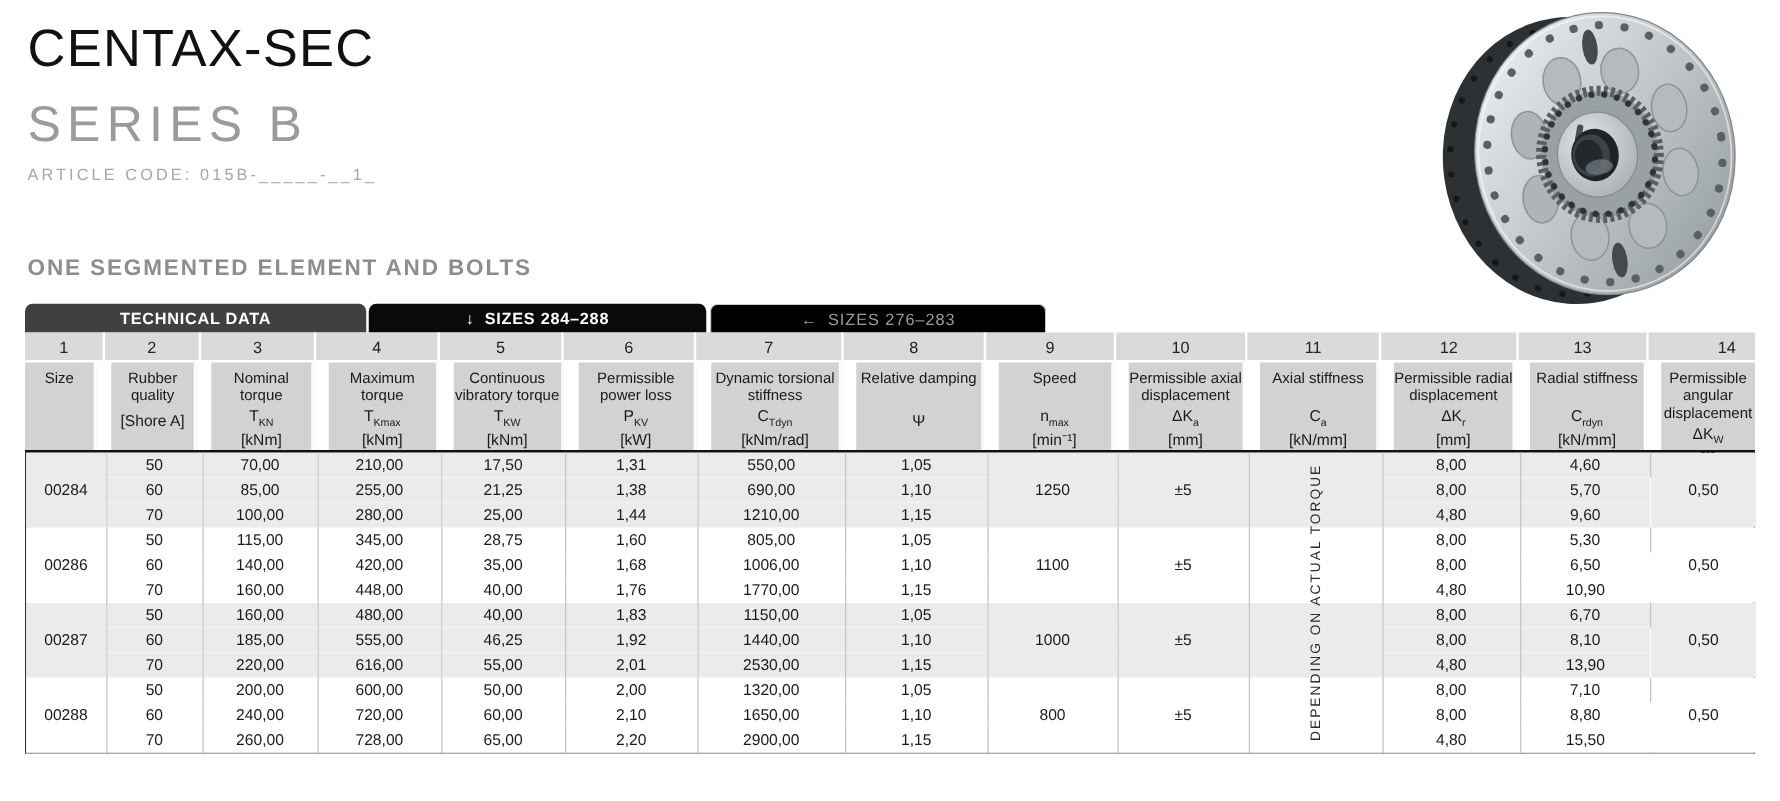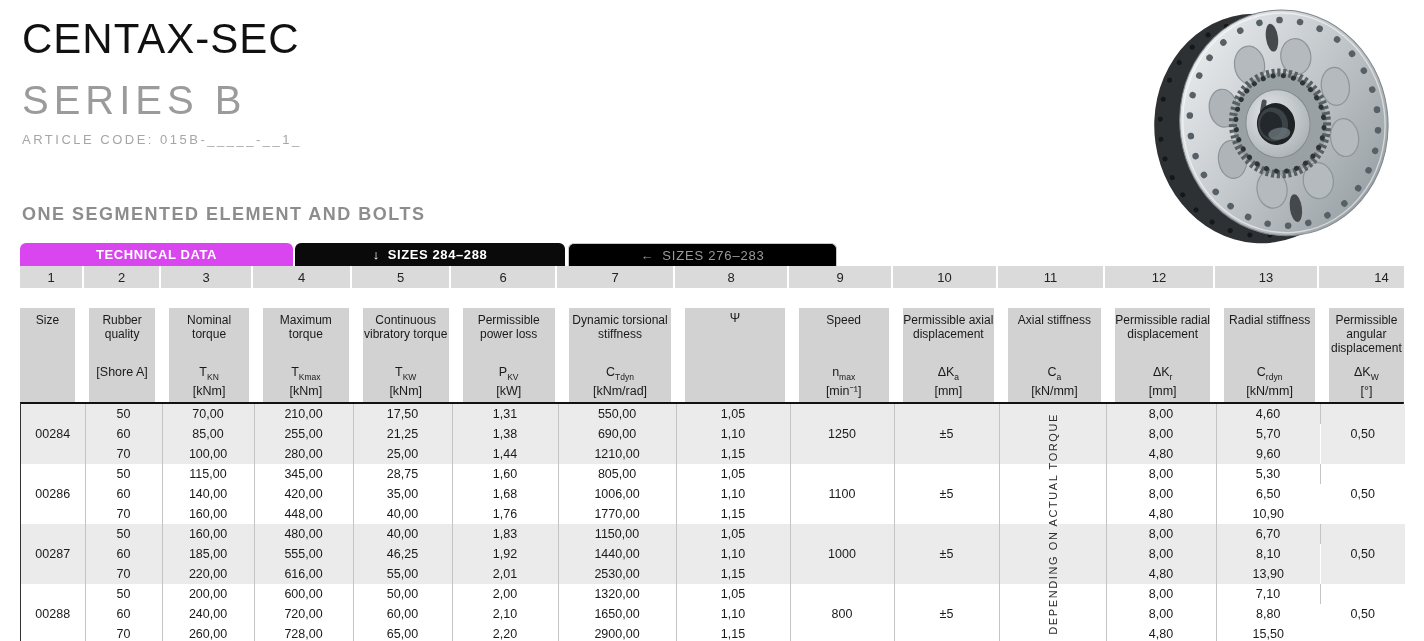--- a/index.html
+++ b/index.html
@@ -12,32 +12,32 @@
   .brand-title{font-size:42px;line-height:1.1;color:#111;letter-spacing:1px;font-weight:500;}
   .brand-sub{font-size:40px;line-height:1.0;color:#9b9b9b;letter-spacing:5px;margin-top:18px;font-weight:400;}
   .brand-code{font-size:13px;color:#a6a6a6;letter-spacing:2.5px;margin-top:12px;text-align:right;}
   .section-label{position:absolute;left:22px;top:204px;font-size:18px;font-weight:bold;color:#8d8d8d;letter-spacing:1.5px;}
   
   .product{position:absolute;left:1148px;top:0px;width:252px;height:252px;}
   
   .tabs{position:absolute;left:20px;top:243px;height:23px;display:flex;}
   .tab{height:23px;line-height:24px;text-align:center;font-size:13px;
        border-radius:6px 6px 0 0;box-sizing:border-box;white-space:nowrap;cursor:pointer;}
-  .tab-green{width:273px;background:#d946ef;color:#fff;font-weight:bold;letter-spacing:0.6px;margin-right:2px;}
+  .tab-green{width:273px;background:#404040;color:#fff;font-weight:bold;letter-spacing:0.6px;margin-right:2px;}
   .tab-black{width:270px;background:#0A0A0A;color:#fff;font-weight:bold;letter-spacing:0.6px;margin-right:3px;}
   .tab-ghost{width:269px;background:#000000;color:#9b9b9b;font-weight:normal;letter-spacing:0.8px;
              border:1px solid #c9c9c9;border-bottom:none;}
   .tab .arr{margin-right:8px;}
   
   .ttable{position:absolute;left:20px;top:266px;width:1384px;}
   .numrow{display:flex;height:22px;}
   .numrow .ncell{box-sizing:border-box;background:#dadada;border-right:2px solid #fff;
     font-size:13px;color:#222;display:flex;align-items:center;justify-content:center;}
   .numrow .ncell:last-child{border-right:none;padding-left:40px;}
-  .hrow{display:flex;margin-top:20px;height:94px;gap:12px;}
+  .hrow{display:flex;margin-top:2px;height:70px;gap:12px;}
   .hrow .hcell{box-sizing:border-box;background:#d2d2d2;border-right:2px solid #fff;
     display:flex;flex-direction:column;align-items:center;text-align:center;}
   .hrow .hcell:last-child{border-right:none;}
   .hname{font-size:12px;line-height:1.18;padding-top:5px;height:53px;}
   .hsym{font-size:12.5px;height:21px;line-height:21px;}
   .hsym sub{font-size:8.5px;}
   .hunit{font-size:12.5px;height:20px;line-height:16px;}
   
   .w1{width:64px}.w2{width:77px}.w3{width:92px}.w4{width:99px}.w5{width:99px}
   .w6{width:106px}.w7{width:118px}.w8{width:114px}.w9{width:104px}.w10{width:105px}
@@ -176,20 +176,21 @@
       <div class="hname">Permissible power loss</div>
       <div class="hsym"><span>P</span><sub>KV</sub></div>
       <div class="hunit">[kW]</div>
     </div>
     <div class="hcell w7">
       <div class="hname">Dynamic torsional stiffness</div>
       <div class="hsym"><span>C</span><sub>Tdyn</sub></div>
       <div class="hunit">[kNm/rad]</div>
     </div>
     <div class="hcell w8">
+      <div class="hname">Relative damping</div>
       <div class="hsym"><span>Ψ</span><sub></sub></div>
       <div class="hunit"></div>
     </div>
     <div class="hcell w9">
       <div class="hname">Speed</div>
       <div class="hsym"><span>n</span><sub>max</sub></div>
       <div class="hunit">[min⁻¹]</div>
     </div>
     <div class="hcell w10">
       <div class="hname">Permissible axial displacement</div>

